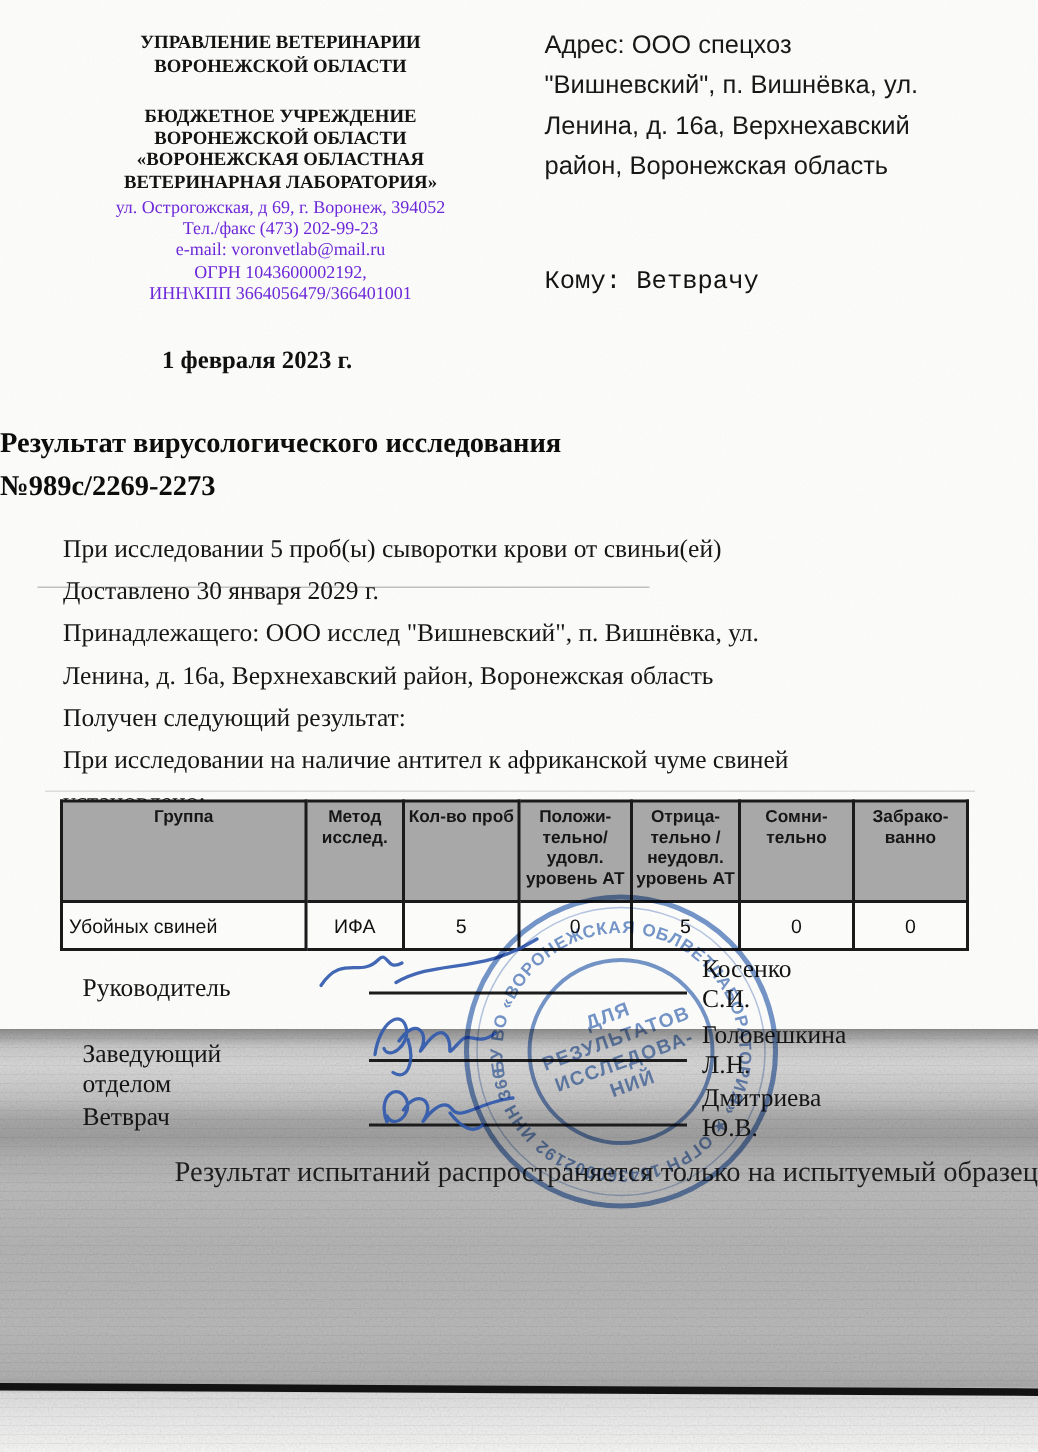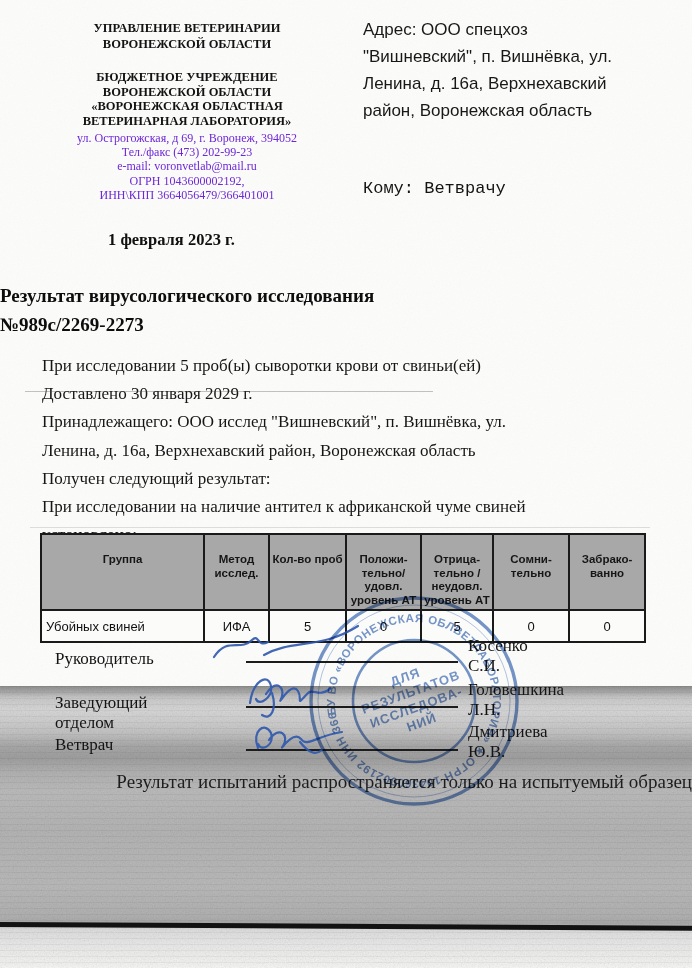--- a/index.html
+++ b/index.html
@@ -40,21 +40,21 @@
   .doc-body p{ font-size:17px; line-height:28.2px; color:#161616; }
   .artifact-line{ position:absolute; z-index:2; background:rgba(70,70,70,.32); }
 
   
   table.results{ position:absolute; left:40px; top:533px; width:604px; z-index:2;
     border-collapse:collapse; table-layout:fixed;
     font-family:"Liberation Sans","DejaVu Sans",sans-serif; }
   table.results th{
     background:#a8a8a8; border:2px solid #1a1a1a; font-size:11.5px; line-height:13.5px;
     font-weight:bold; color:#161616; white-space:pre-line; vertical-align:top;
-    padding:18px 1px 2px; height:67px;
+    padding:4px 1px 2px; height:67px;
   }
   table.results td{
     background:#fbfbfa; border:2px solid #1a1a1a; font-size:13px; color:#111;
     text-align:center; height:32px; padding:0 2px;
   }
   table.results td.left{ text-align:left; padding-left:4px; }
 
   
   .sig-row{ position:absolute; z-index:2; font-size:17px; color:#141414; }
   .sig-line{ position:absolute; left:246px; width:212px; height:2px; background:#1c1c1c; z-index:2; }

